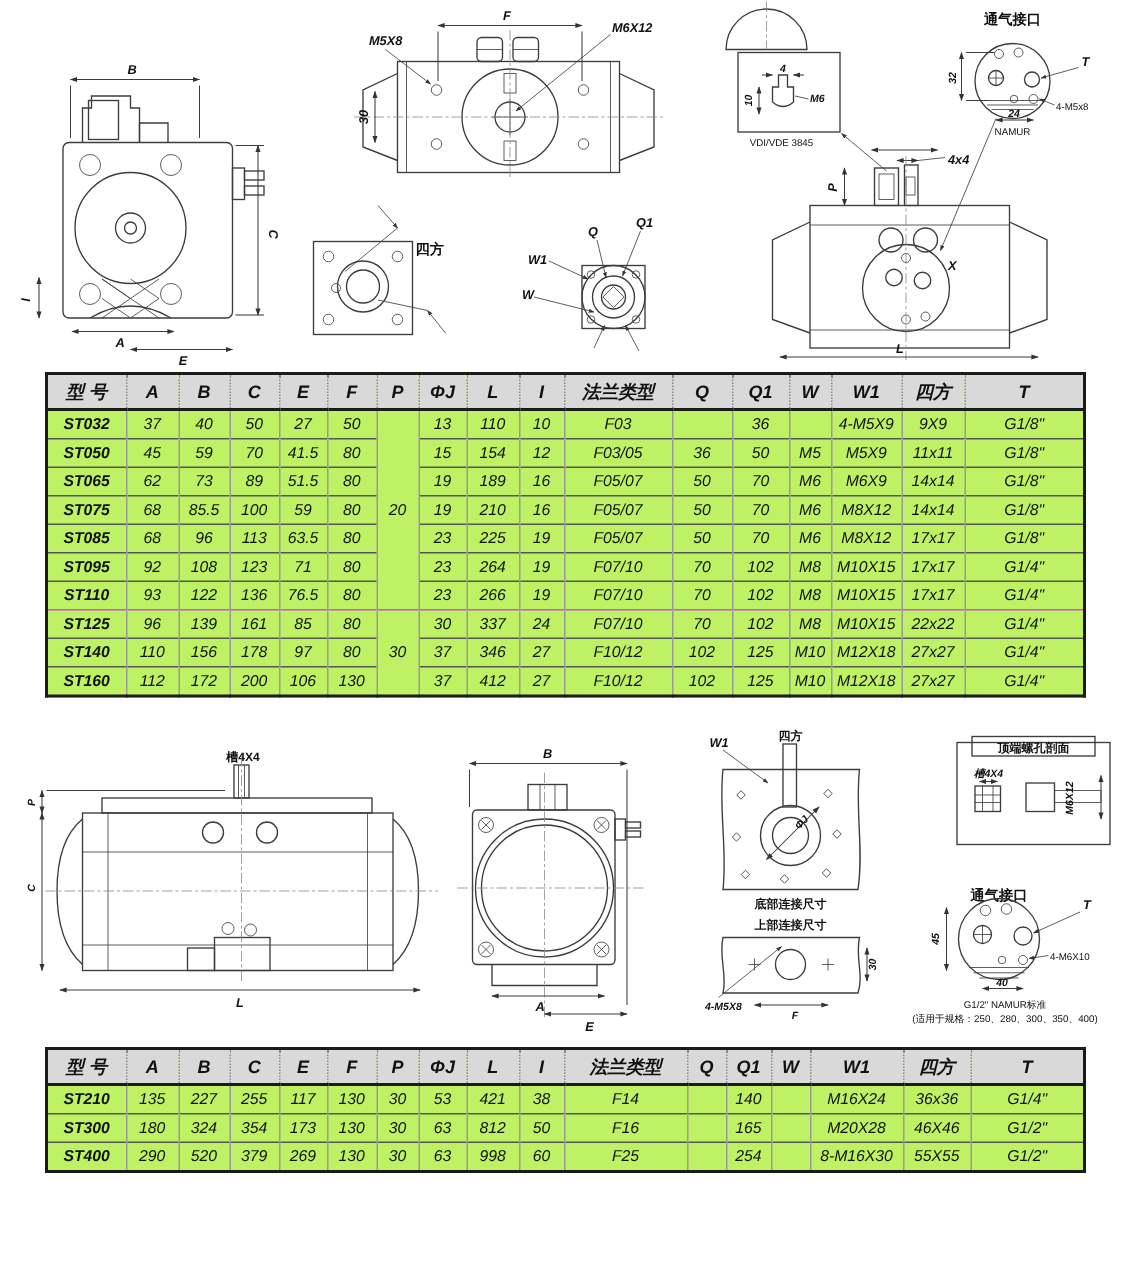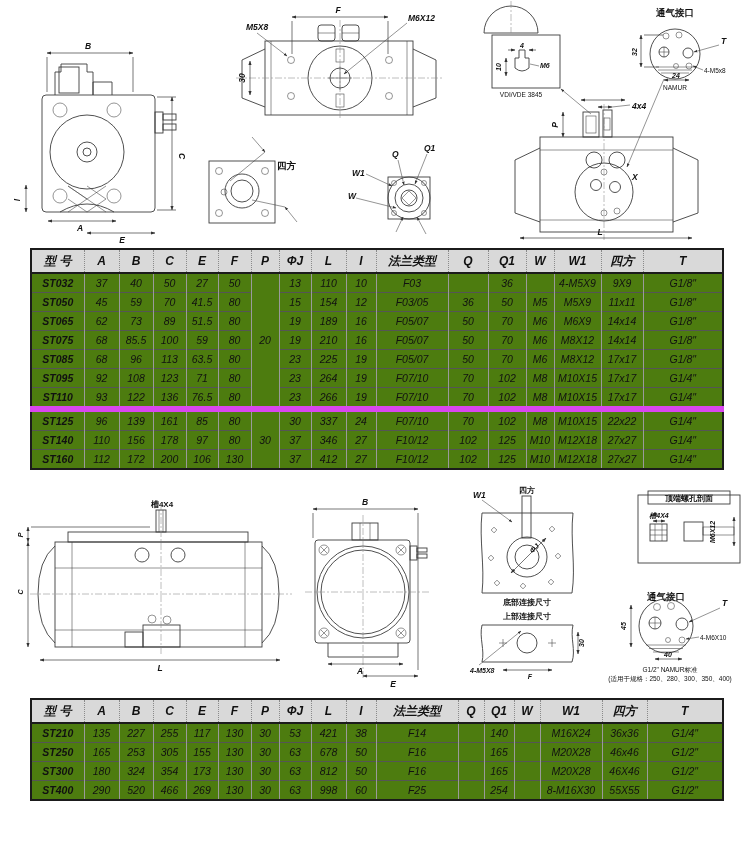--- a/index.html
+++ b/index.html
@@ -11,28 +11,28 @@
   .dim { stroke:#3c3c3c; fill:none; stroke-width:0.7; }
   .cl  { stroke:#8a8a8a; fill:none; stroke-width:0.55; stroke-dasharray:7 2 2 2; }
   text { fill:#111; }
   .dtxt   { font:italic bold 8.5px "Liberation Sans",sans-serif; }
   .dtxt-sm{ font:italic bold 7px "Liberation Sans",sans-serif; }
   .zh     { font:bold 9.5px "Liberation Sans",sans-serif; }
   .zh-sm  { font:bold 8px "Liberation Sans",sans-serif; }
   .cap    { font:6.5px "Liberation Sans",sans-serif; }
 
   table.spec-table { position:absolute; left:30px; width:692px; border:2px solid #1b1b1b;
-      border-collapse:collapse; table-layout:fixed; background:#4d7c0f; }
+      border-collapse:collapse; table-layout:fixed; background:#bef264; }
   .spec-table th { background:#d9d9d9; font:italic bold 12px "Liberation Sans",sans-serif;
       border-left:1px dotted #8a8a8a; border-bottom:2px solid #1b1b1b; padding:0; height:22px; }
   .spec-table td { font:italic 10.5px "Liberation Sans",sans-serif; text-align:center;
       border-left:1px solid #9a9a9a; border-top:1px solid #555; height:18px; padding:0; }
   .spec-table th:first-child, .spec-table td:first-child { border-left:none; }
   .spec-table td.model { font-weight:bold; }
-  .spec-table tr.group-sep td { border-top:6px solid #d946ef;font-style:italic; }
+  .spec-table tr.group-sep td { border-top:1px solid #d946ef;font-style:italic; }
   #table1 { top:248px; }
   #table2 { top:698px; }
 </style>
 </head>
 <body>
 
 <div class="page">
 
   <svg class="draw" style="top:0" width="750" height="248" viewBox="0 0 750 248">
     <defs>
@@ -649,39 +649,20 @@
           <td>38</td>
           <td>F14</td>
           <td></td>
           <td>140</td>
           <td></td>
           <td>M16X24</td>
           <td>36x36</td>
           <td>G1/4"</td>
         </tr>
         <tr>
-          <td class="model">ST250</td>
-          <td>165</td>
-          <td>253</td>
-          <td>305</td>
-          <td>155</td>
-          <td>130</td>
-          <td>30</td>
-          <td>63</td>
-          <td>678</td>
-          <td>50</td>
-          <td>F16</td>
-          <td></td>
-          <td>165</td>
-          <td></td>
-          <td>M20X28</td>
-          <td>46x46</td>
-          <td>G1/2"</td>
-        </tr>
-        <tr>
           <td class="model">ST300</td>
           <td>180</td>
           <td>324</td>
           <td>354</td>
           <td>173</td>
           <td>130</td>
           <td>30</td>
           <td>63</td>
           <td>812</td>
           <td>50</td>
@@ -690,21 +671,21 @@
           <td>165</td>
           <td></td>
           <td>M20X28</td>
           <td>46X46</td>
           <td>G1/2"</td>
         </tr>
         <tr>
           <td class="model">ST400</td>
           <td>290</td>
           <td>520</td>
-          <td>466</td>
+          <td>379</td>
           <td>269</td>
           <td>130</td>
           <td>30</td>
           <td>63</td>
           <td>998</td>
           <td>60</td>
           <td>F25</td>
           <td></td>
           <td>254</td>
           <td></td>

